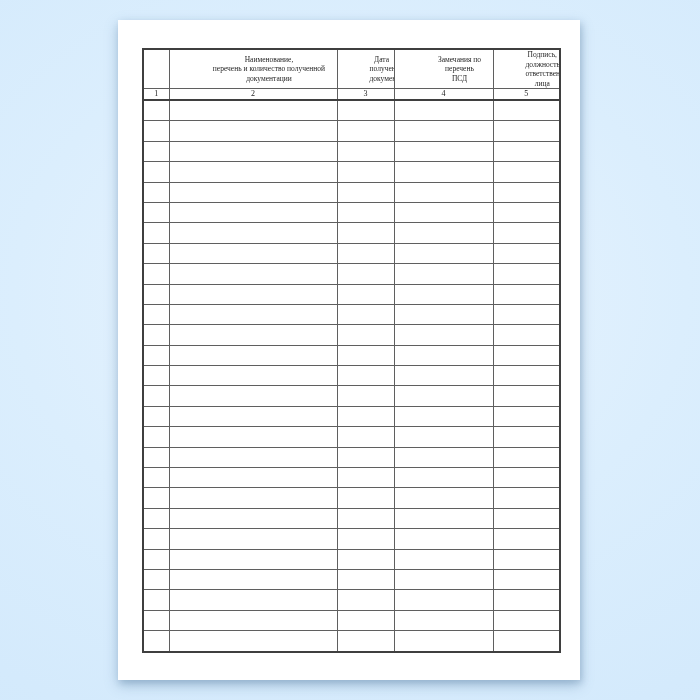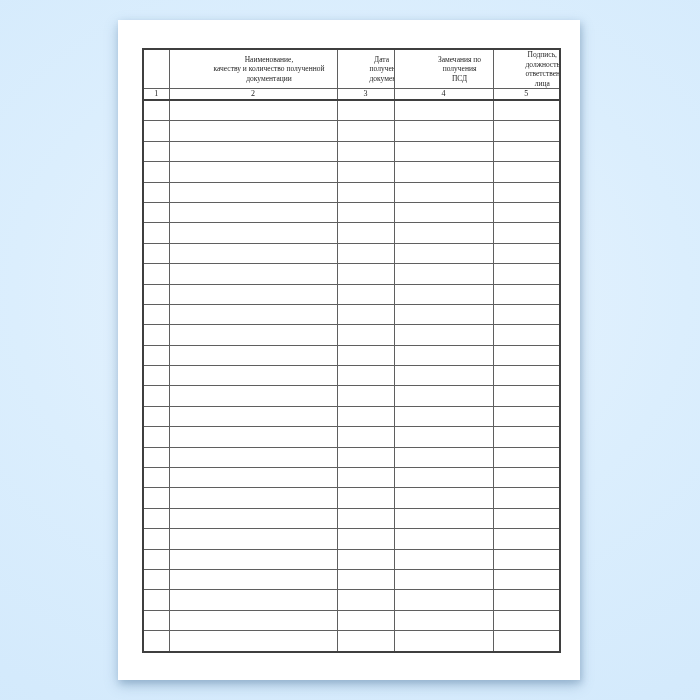--- a/index.html
+++ b/index.html
@@ -73,24 +73,24 @@
       <col style="width:168px">
       <col style="width:57px">
       <col style="width:99px">
       <col style="width:67px">
     </colgroup>
     <thead>
       <tr class="header-row">
         <th>№
 п/п</th>
         <th>Наименование,
-качеству и количество полученной документации</th>
+перечень и количество полученной документации</th>
         <th>Дата полученной
 документации</th>
-        <th>Замечания по получения
+        <th>Замечания по перечень
 ПСД</th>
         <th>Подпись,
 должность
 ответственного
 лица</th>
       </tr>
       <tr class="numbers-row">
         <td>1</td>
         <td>2</td>
         <td>3</td>

